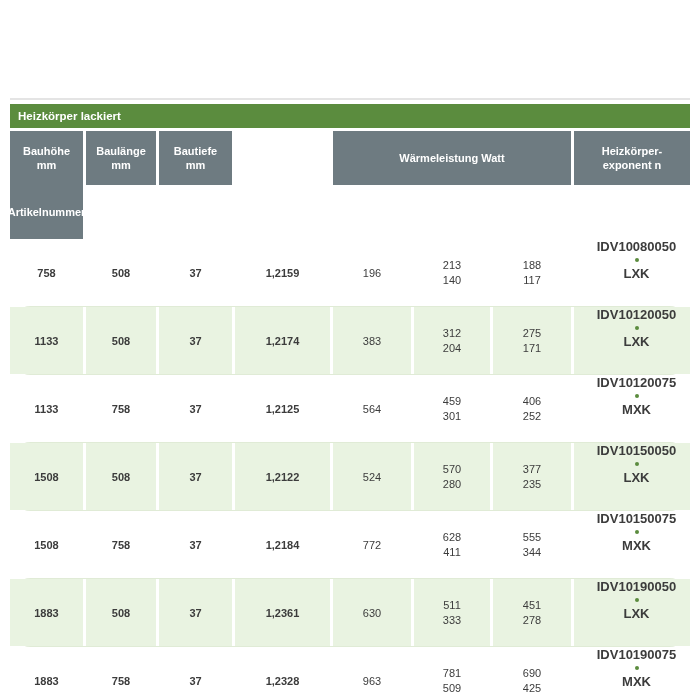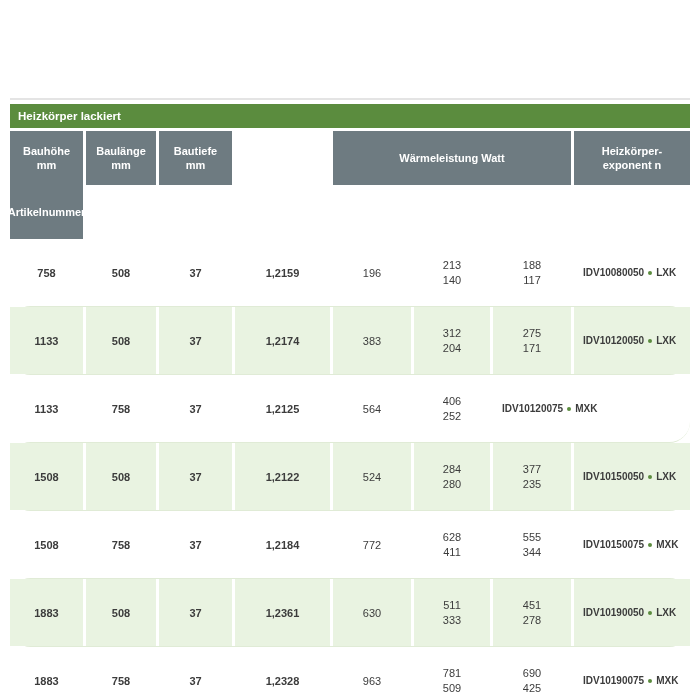--- a/index.html
+++ b/index.html
@@ -81,22 +81,23 @@
     font-size: 11px;
     color: var(--text, #3c3c3c);
   }
   .row.green .cell { background: var(--row-green, #e9f3e1); }
   .cell.bold { font-weight: bold; }
   .cell.stack { flex-direction: column; line-height: 15px; }
   .cell.artikel {
     justify-content: flex-start;
     padding-left: 9px;
     font-weight: bold;
-    font-size: 10px;
+    font-size: 13px;
     gap: 4px;
+    flex-direction: column;
   }
   .dot {
     width: 4px; height: 4px;
     border-radius: 50%;
     background: var(--dot-green, #5b8c3e);
     display: inline-block;
     flex: 0 0 auto;
   }
 </style>
 </head>
@@ -176,38 +177,42 @@
         </div>
       </div>
 
       <div class="hgrid row white">
         <div class="cell bold">1133</div>
         <div class="cell bold">758</div>
         <div class="cell bold">37</div>
         <div class="cell bold">1,2125</div>
         <div class="cell">564</div>
         <div class="cell stack">
+          <span>459</span>
+          <span>301</span>
+        </div>
+        <div class="cell stack">
           <span>406</span>
           <span>252</span>
         </div>
         <div class="cell artikel">
           <span>IDV10120075</span>
           <span class="dot"></span>
           <span>MXK</span>
         </div>
       </div>
 
       <div class="hgrid row green">
         <div class="cell bold">1508</div>
         <div class="cell bold">508</div>
         <div class="cell bold">37</div>
         <div class="cell bold">1,2122</div>
         <div class="cell">524</div>
         <div class="cell stack">
-          <span>284</span>
+          <span>570</span>
           <span>280</span>
         </div>
         <div class="cell stack">
           <span>377</span>
           <span>235</span>
         </div>
         <div class="cell artikel">
           <span>IDV10150050</span>
           <span class="dot"></span>
           <span>LXK</span>

